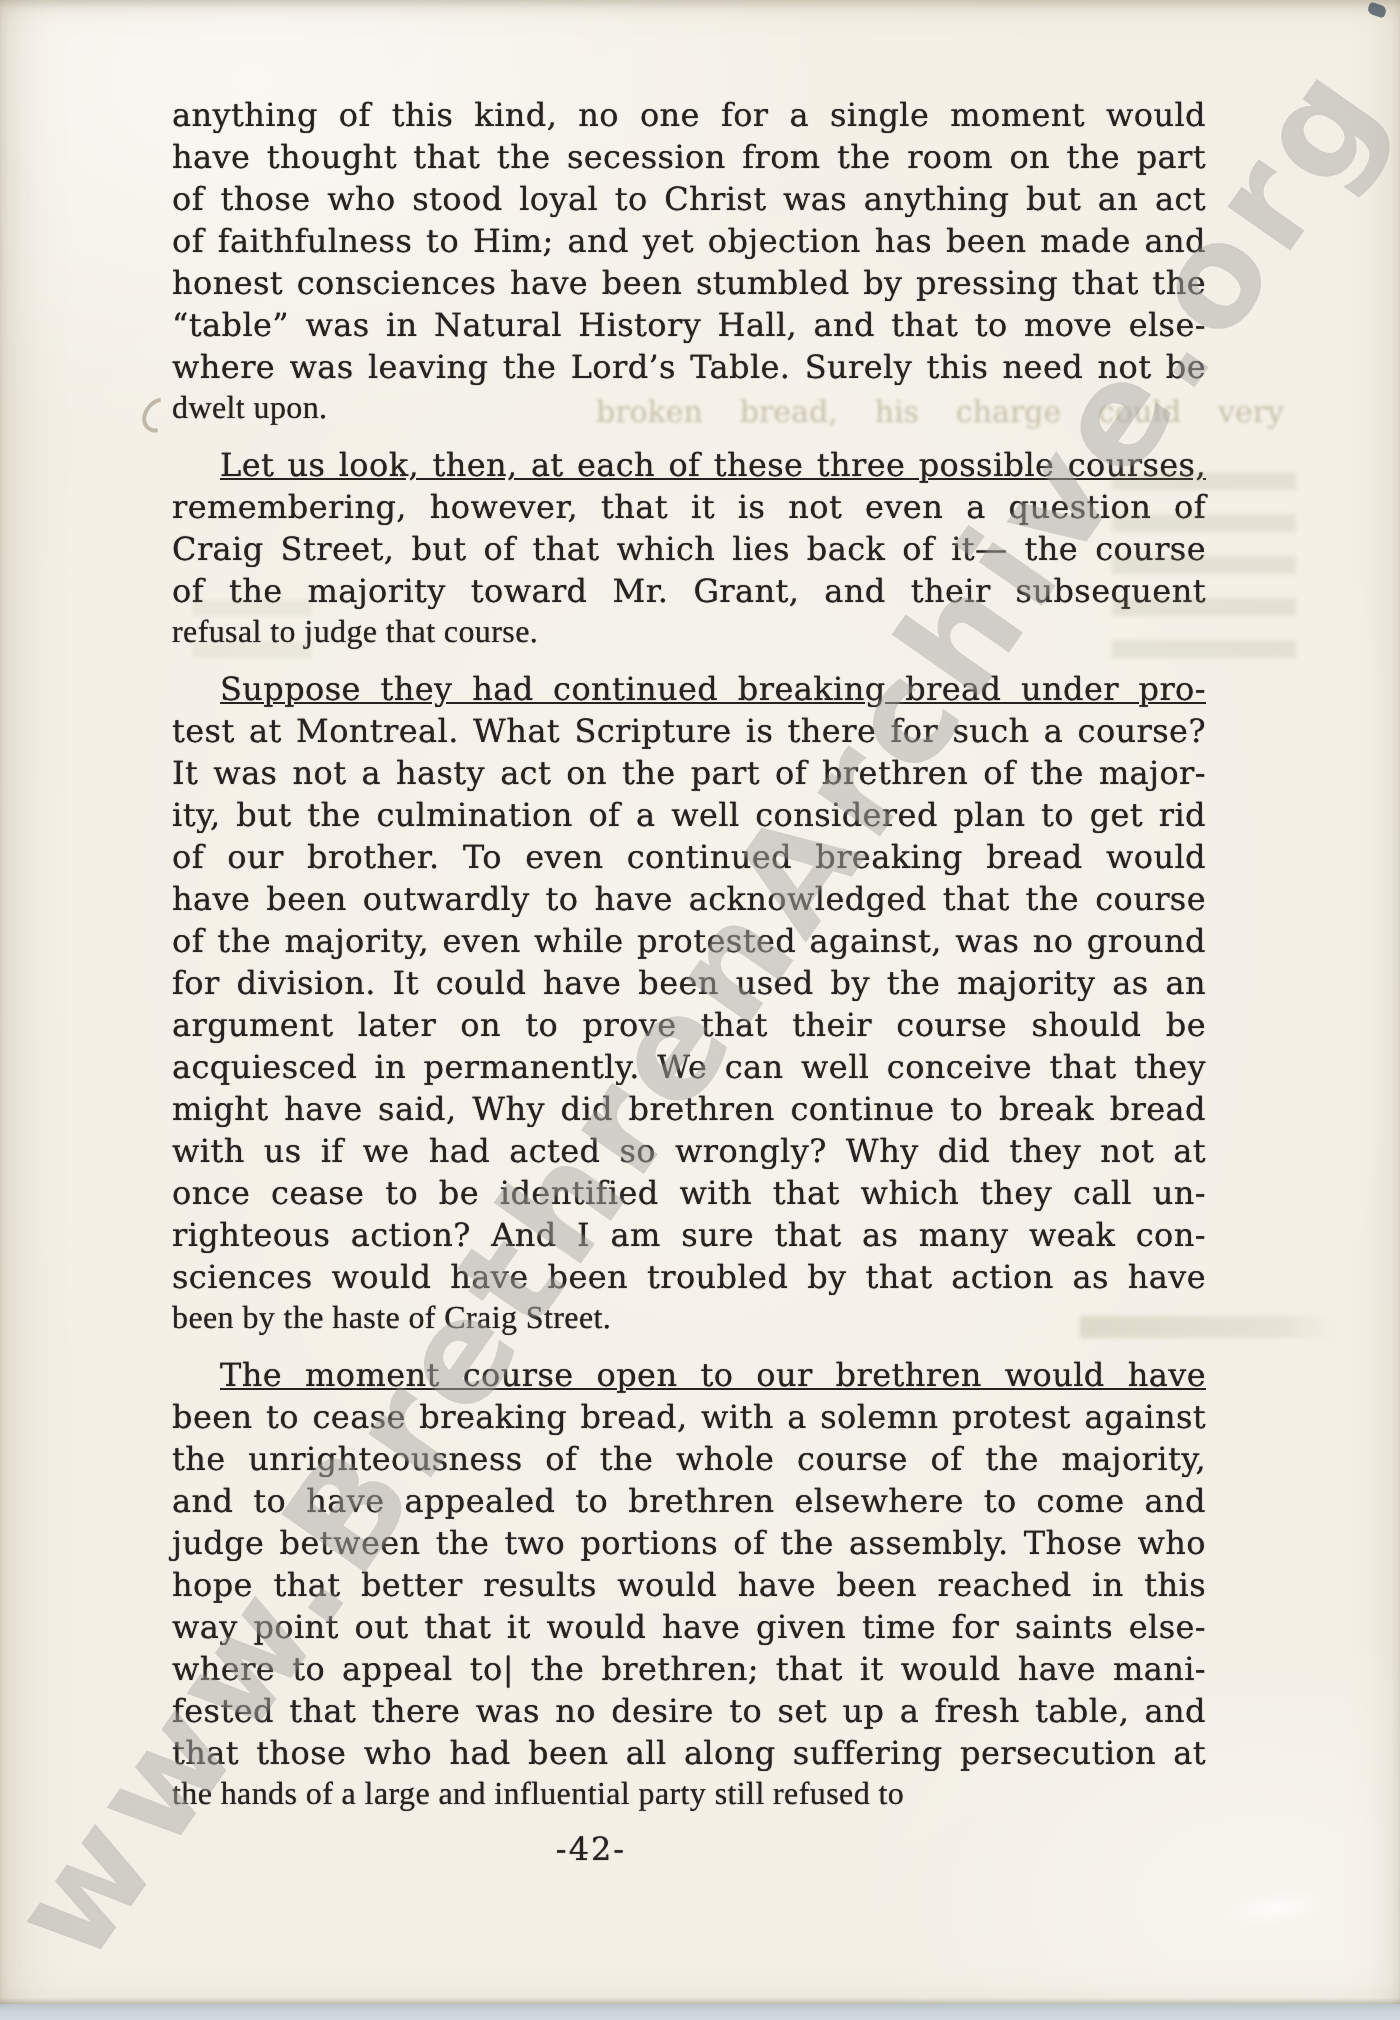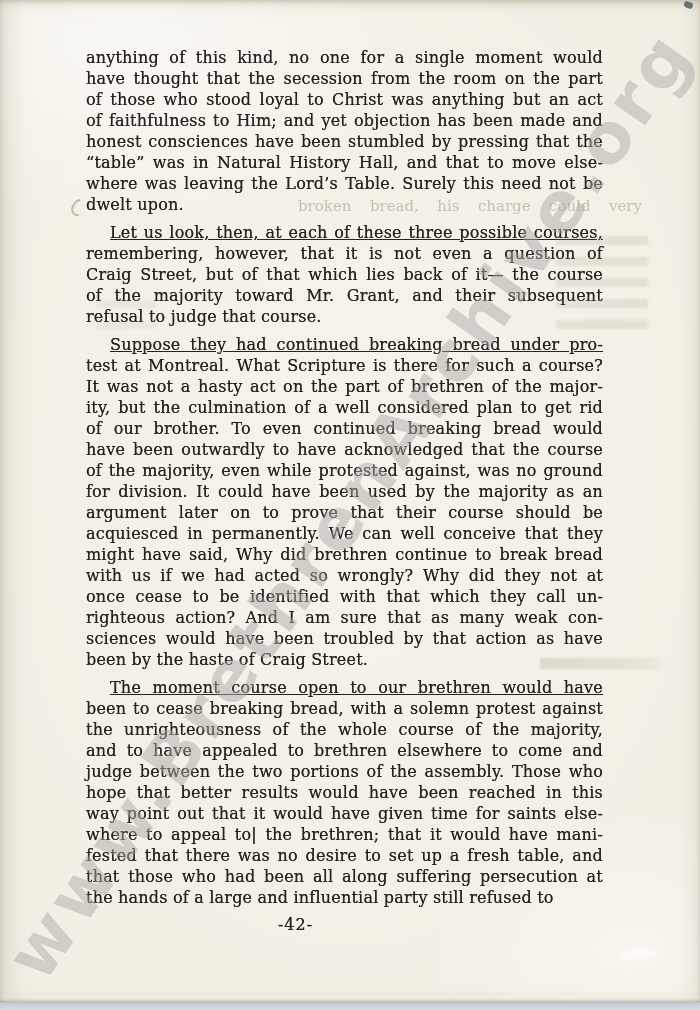--- a/index.html
+++ b/index.html
@@ -24,21 +24,21 @@
   
   .content {
     position: absolute; left: 86px; top: 47px; width: 517px;
     font-size: 16px; line-height: 21px; color: var(--ink, #272220);
     text-shadow: 0 0 0.5px rgba(46,40,36,0.85);
     letter-spacing: 0.2px;
   }
   .paragraph { margin: 0 0 7px 0; }
   .paragraph:last-child { margin-bottom: 0; }
   .line { text-align: justify; text-align-last: justify; }
-  .line.plast { text-align-last: left; }
+  .line.plast { text-align-last: left; font-family: Liberation Serif, serif; }
   .line.first { text-indent: 24px; text-decoration: underline; }
   
   .page-number {
     position: absolute; top: 915px; left: 0; width: 591px;
     text-align: center; font-size: 16px; letter-spacing: 1px;
     color: var(--ink, #272220); text-shadow: 0 0 0.5px rgba(46,40,36,0.85);
   }
   
   .watermark {
     position: absolute; left: 50%; top: 50%;

